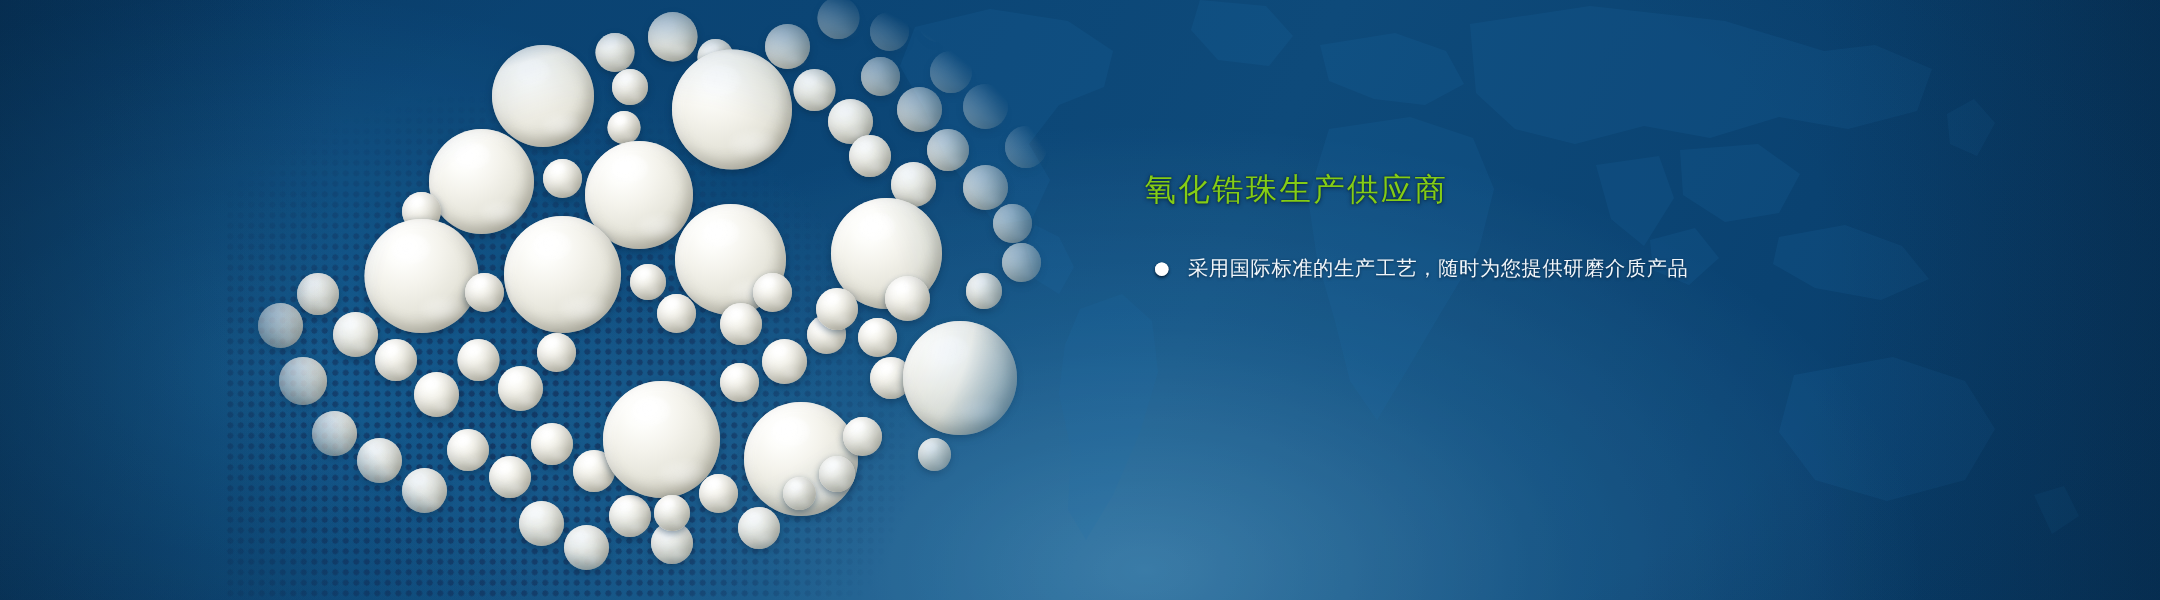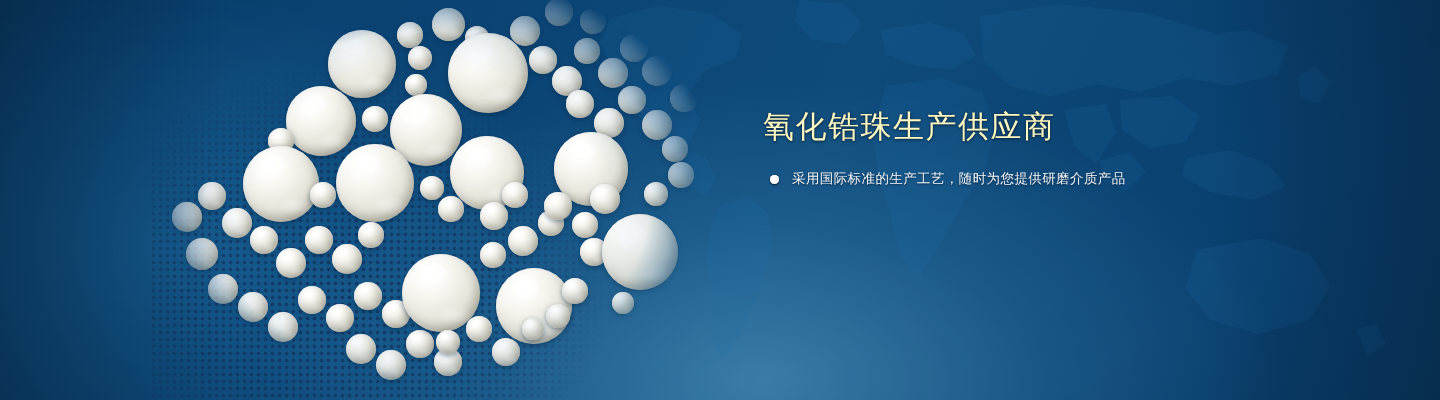--- a/index.html
+++ b/index.html
@@ -104,24 +104,24 @@
     filter:blur(2px);
   }
 
   
   .copy{
     position:absolute;
     left:763px; top:106px;
     width:620px;
   }
   .headline{
-    font-size:31px;
+    font-size:21px;
     line-height:42px;
     font-weight:400;
-    color:#fef9c3;
+    color:#84cc16;
     letter-spacing:1.5px;
     text-shadow:0 1px 3px rgba(2,22,42,.7), 0 0 1px rgba(2,22,42,.9);
     white-space:nowrap;
   }
   .bullets{
     margin-top:20px;
     list-style:none;
   }
   .bullet{
     position:relative;

